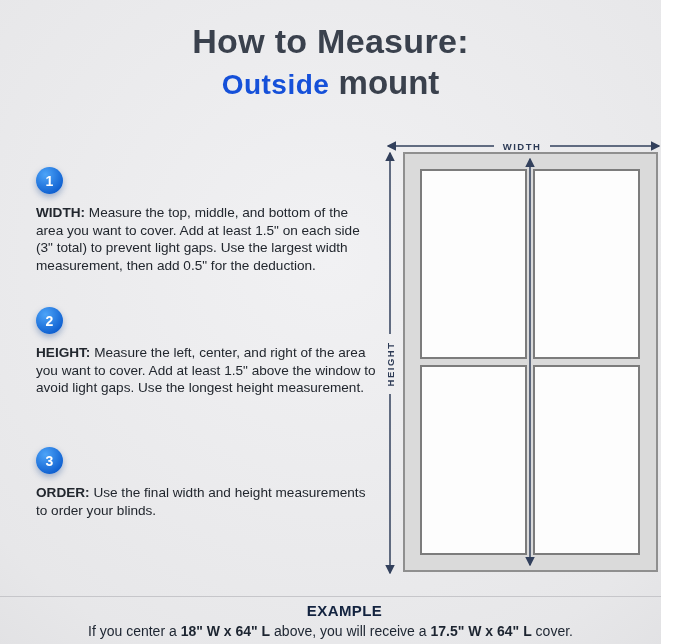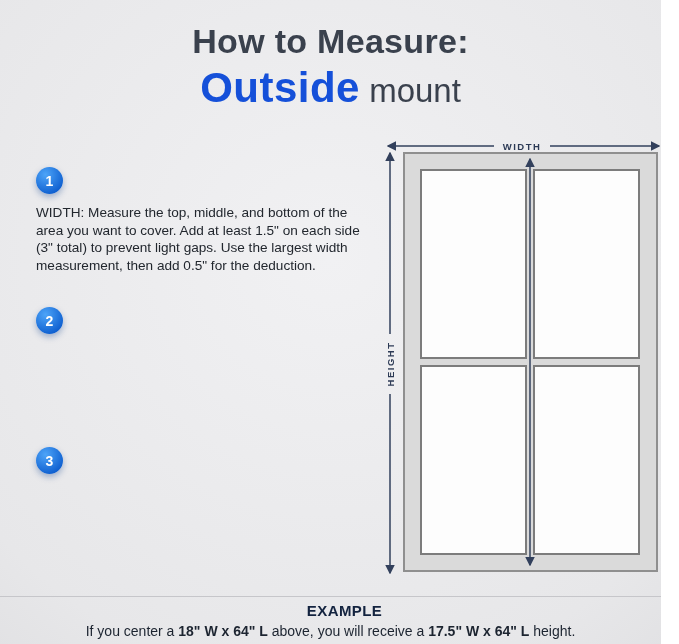--- a/index.html
+++ b/index.html
@@ -6,36 +6,36 @@
   .page{
     position:relative;
     width:661px;height:644px;
     overflow:hidden;
     background:radial-gradient(120% 120% at 50% 40%, #f1f1f3 0%, #e7e7e9 55%, #d1d1d4 100%);
     font-family:"Liberation Sans",sans-serif;
   }
   .title{position:absolute;top:22px;left:0;width:100%;text-align:center;color:#3a414d;}
   .t1{font-size:34px;font-weight:700;letter-spacing:.3px;}
   .t2{font-size:33px;font-weight:700;margin-top:3px;}
-  .t2 .accent{color:#1550d9;font-size:42px;font-weight:800;letter-spacing:.5px;}
-  .t2 .suffix{font-weight:400;color:#3a414d;}
+  .t2 .accent{color:#1550d9;font-size:28px;font-weight:800;letter-spacing:.5px;}
+  .t2 .suffix{font-weight:700;color:#3a414d;}
 
   .step{position:absolute;left:36px;width:340px;}
   .s1{top:167px}
   .s2{top:307px}
   .s3{top:447px}
   .badge{
     width:27px;height:27px;border-radius:50%;
     background:radial-gradient(circle at 35% 28%, #4da4f8, #0d5ecf 78%);
     color:#fff;font-size:14px;font-weight:700;
     display:flex;align-items:center;justify-content:center;
     box-shadow:0 3px 6px rgba(10,60,140,.35);
   }
   .step p{margin:10px 0 0;font-size:13.6px;line-height:1.3;color:#22272e;}
-  .step p b{font-weight:400;}
+  .step p b{font-weight:700;}
 
   .diagram{position:absolute;left:378px;top:128px;}
   .dlabel{
     font-size:9.5px;font-weight:bold;fill:#2c3a55;letter-spacing:1.5px;
     font-family:"Liberation Sans",sans-serif;
   }
 
   .divider{position:absolute;left:0;top:596px;width:679px;height:1px;background:#c6c6ca;}
   .example{position:absolute;left:0;top:602px;width:100%;text-align:center;}
   .example h2{margin:0;font-size:15px;font-weight:700;color:#13233f;letter-spacing:.4px;padding-left:28px;}
@@ -52,24 +52,26 @@
     <div class="t2"><span class="accent">Outside</span><span class="suffix"> mount</span></div>
   </header>
 
   <section class="step s1">
     <div class="badge">1</div>
     <p><b>WIDTH:</b><span> Measure the top, middle, and bottom of the area you want to cover. Add at least 1.5" on each side (3" total) to prevent light gaps. Use the largest width measurement, then add 0.5" for the deduction.</span></p>
   </section>
 
   <section class="step s2">
     <div class="badge">2</div>
+    <p><b>HEIGHT:</b><span> Measure the left, center, and right of the area you want to cover. Add at least 1.5" above the window to avoid light gaps. Use the longest height measurement.</span></p>
   </section>
 
   <section class="step s3">
     <div class="badge">3</div>
+    <p><b>ORDER:</b><span> Use the final width and height measurements to order your blinds.</span></p>
   </section>
 
   <svg class="diagram" width="292" height="462" viewBox="0 0 292 462">
     <defs>
       <marker id="ah" viewBox="0 0 10 10" refX="8.5" refY="5" markerWidth="6.5" markerHeight="6.5" orient="auto-start-reverse">
         <path d="M0,0 L10,5 L0,10 z" fill="#32405c"></path>
       </marker>
     </defs>
 
     <g>
@@ -92,16 +94,16 @@
     </g>
     <text class="dlabel" text-anchor="middle" transform="translate(15.5,236) rotate(-90)">HEIGHT</text>
 
     <line x1="152" y1="31" x2="152" y2="437" stroke="#32405c" stroke-width="1.5" marker-start="url(#ah)" marker-end="url(#ah)"></line>
   </svg>
 
   <div class="divider"></div>
 
   <footer class="example">
     <h2>EXAMPLE</h2>
-    <p><span>If you center a </span><b>18" W x 64" L</b><span> above, you will receive a </span><b>17.5" W x 64" L</b><span> height.</span></p>
+    <p><span>If you center a </span><b>18" W x 64" L</b><span> above, you will receive a </span><b>17.5" W x 64" L</b><span> cover.</span></p>
   </footer>
 
 </div>
 
 </body></html>

